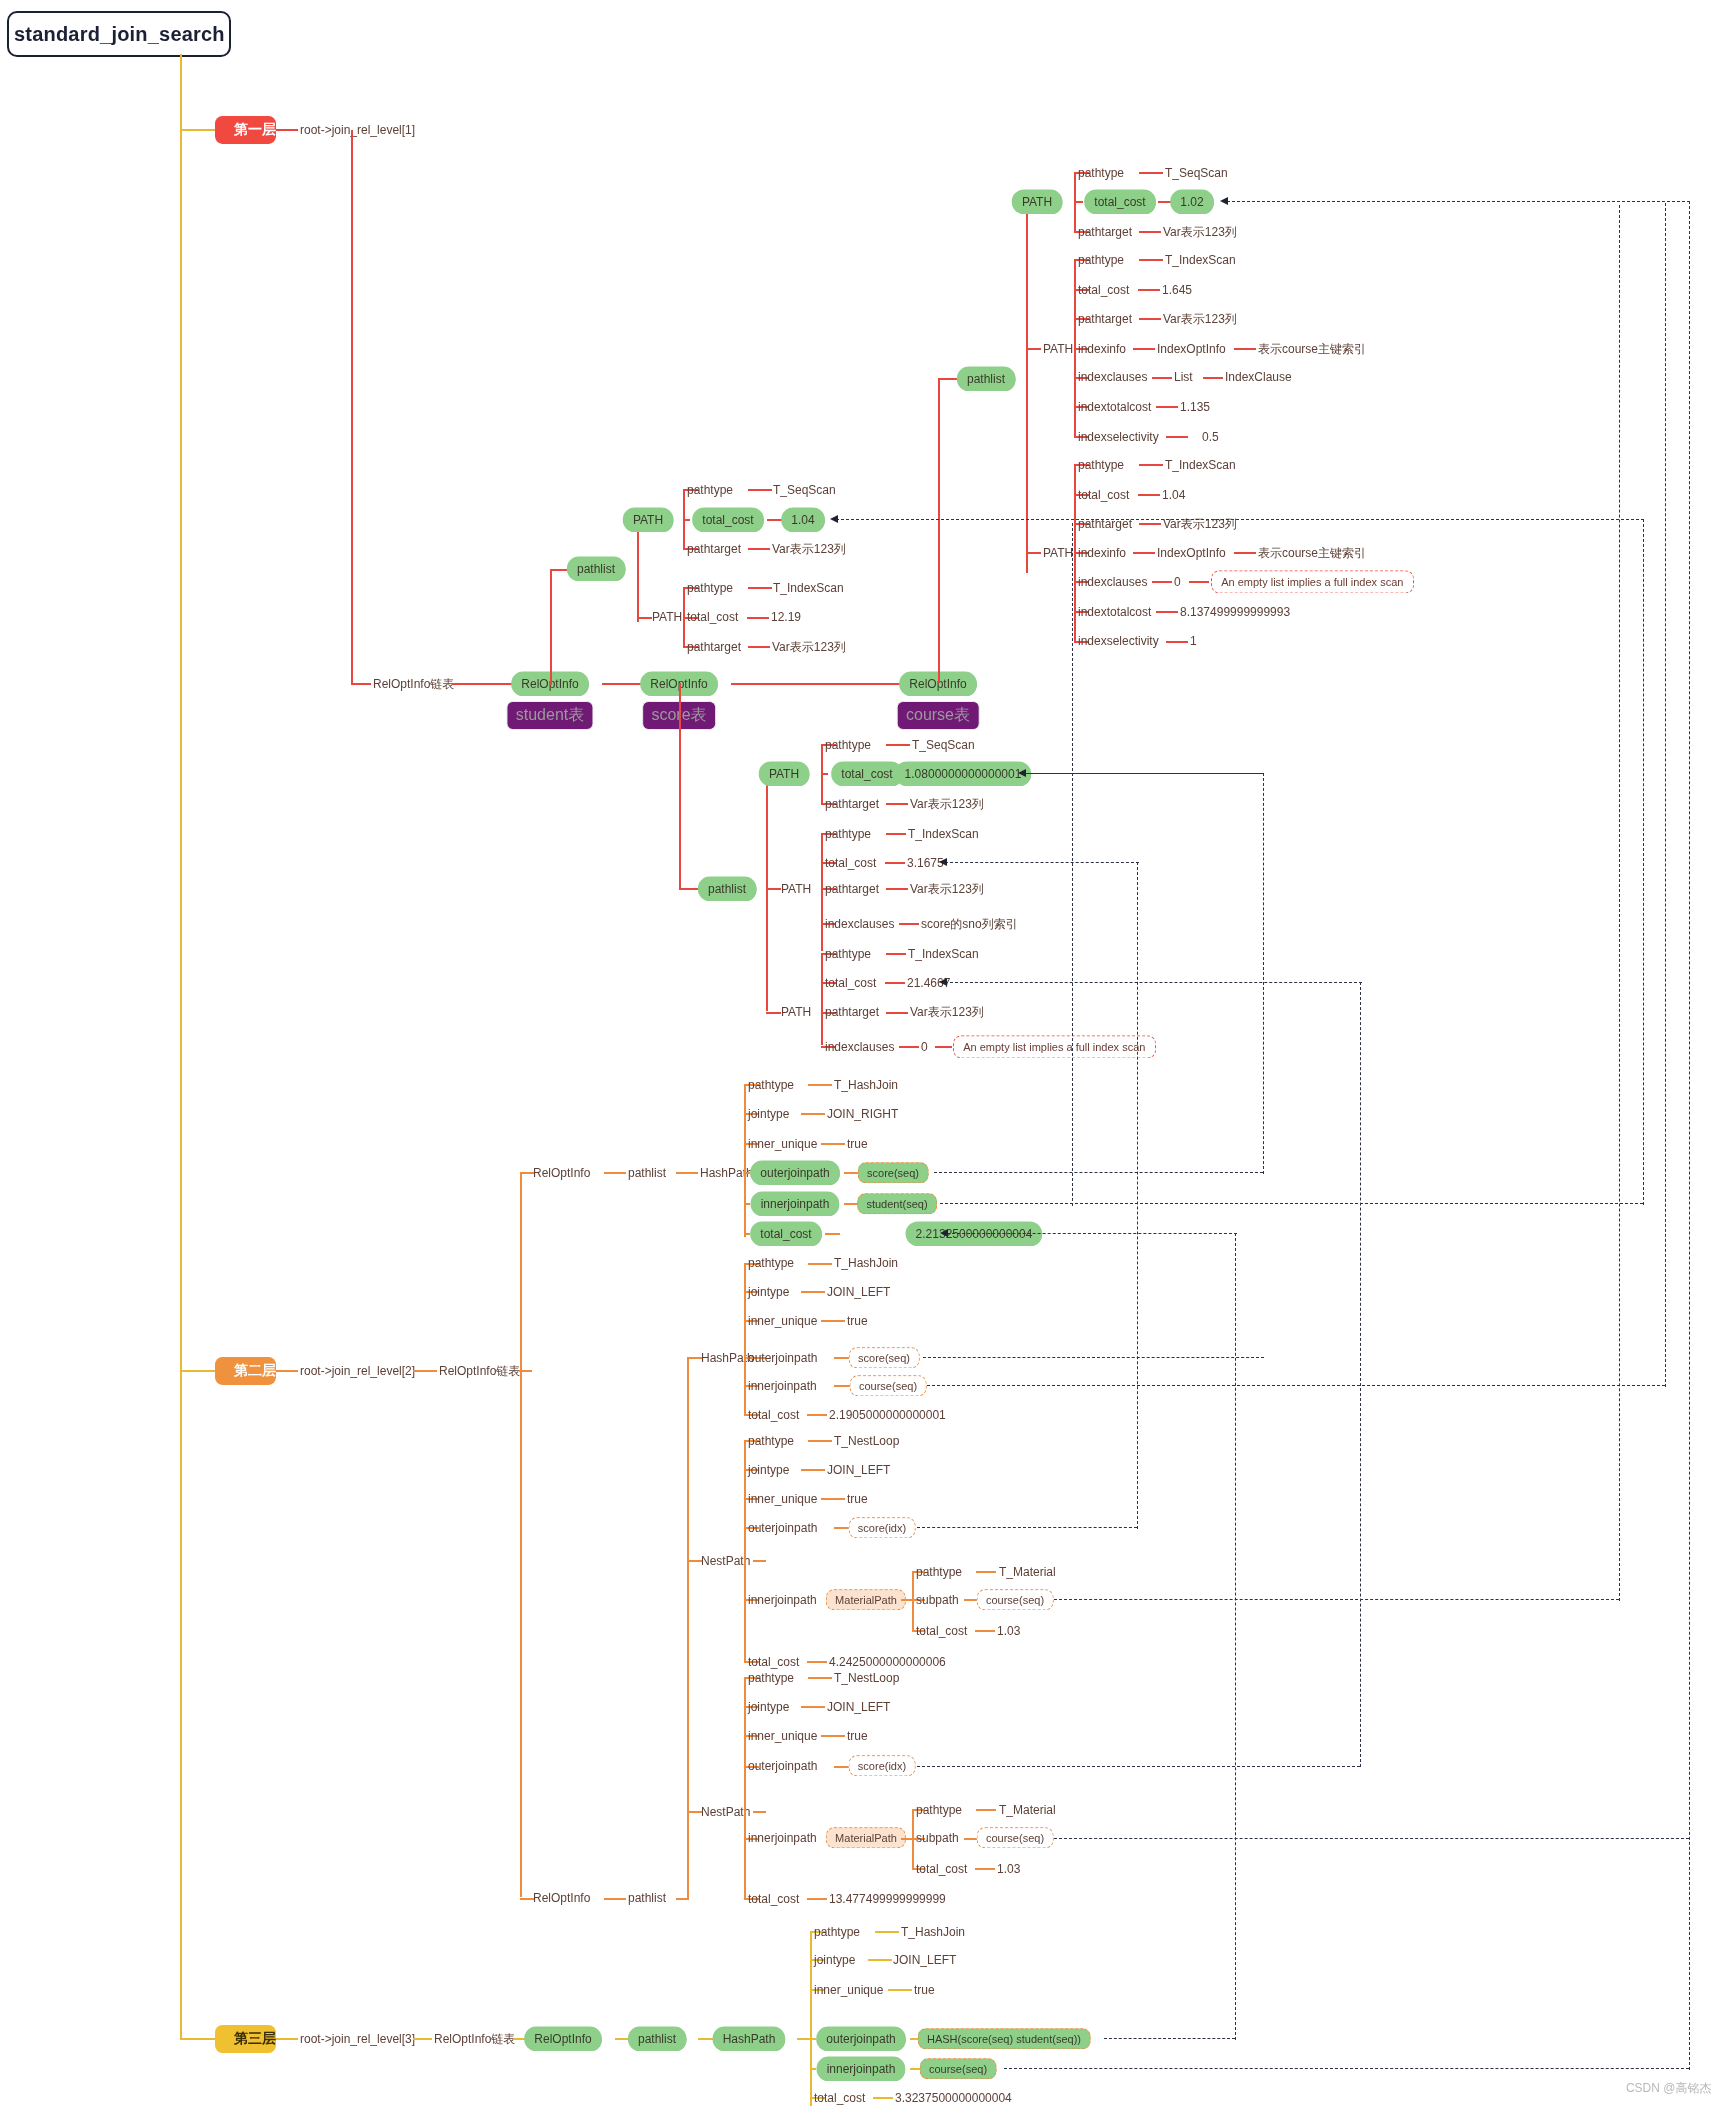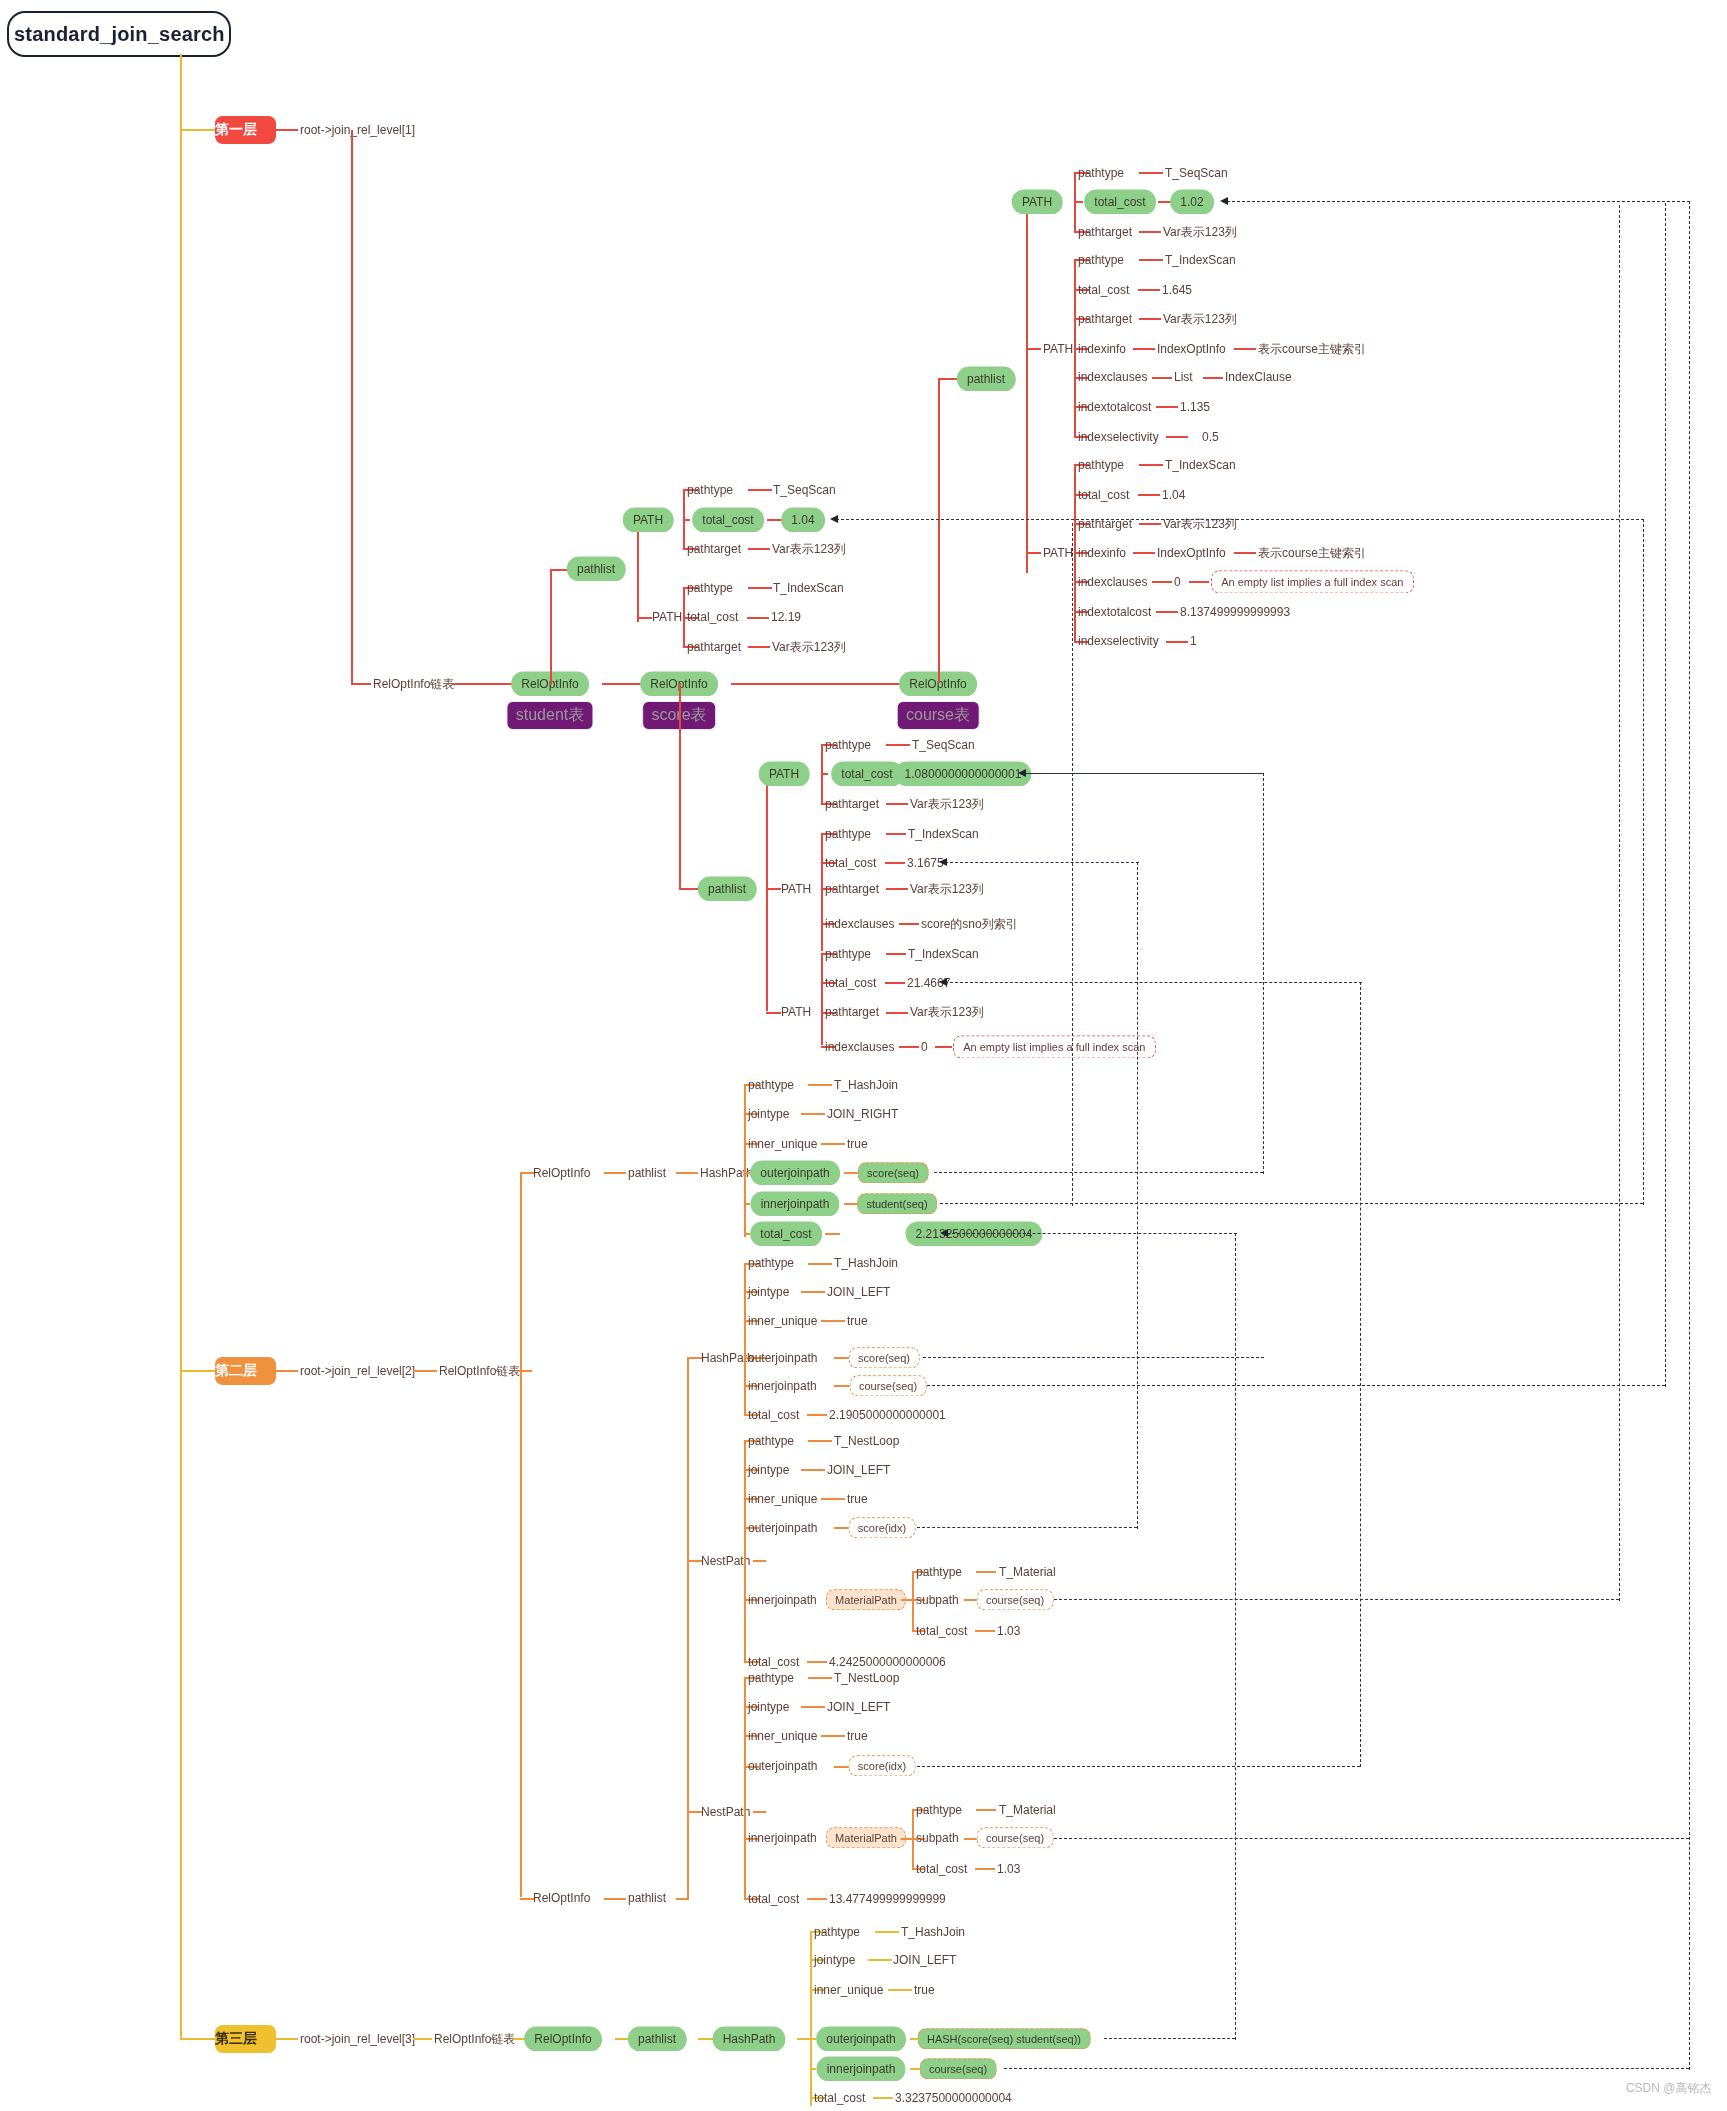--- a/index.html
+++ b/index.html
@@ -18,26 +18,26 @@
   
   .dl{position:absolute;border:0;}
   .dl.h{height:0;border-top:1.8px dashed #2b3245;background:none;}
   .dl.v{width:0;border-left:1.8px dashed #2b3245;background:none;}
   .dl.solid.h{border-top:1.8px solid #2b3245;}
 
   
   .arw{position:absolute;width:0;height:0;border-top:4.6px solid transparent;border-bottom:4.6px solid transparent;border-right:8.3px solid #1d2333;transform:translateY(-50%);}
 
   
-  #title-box{position:absolute;left:7.4px;top:11px;width:220px;height:42px;border:2.3px solid #1b2035;border-radius:18px;
+  #title-box{position:absolute;left:7.4px;top:11px;width:220px;height:42px;border:2.3px solid #1b2035;border-radius:10px;
              display:flex;align-items:center;justify-content:center;background:#fff;}
   #title-box span{font-size:20px;font-weight:bold;color:#1b2035;letter-spacing:0.2px;}
 
   
-  .chip{position:absolute;border-radius:7.4px;display:flex;align-items:center;justify-content:flex-start;
+  .chip{position:absolute;border-radius:7.4px;display:flex;align-items:center;justify-content:flex-end;
         color:#fff;font-size:14px;font-weight:bold;transform:translateY(-50%);}
   .chip.red{background:#f1483f;}
   .chip.org{background:#f0913e;}
   .chip.yel{background:#efc131;color:#3a2d00;}
 
   
   .hl{position:absolute;transform:translate(-50%,-50%);padding:3.7px 8.3px;border-radius:10px;
       background:#8ed08a;color:#3a3a2a;font-size:12px;white-space:nowrap;
       box-shadow:0 0 0 1.8px #8ed08a, 0.9px 0.9px 0 0.9px rgba(120,185,115,.9);}
   .hl.wide{border-radius:12px;}

